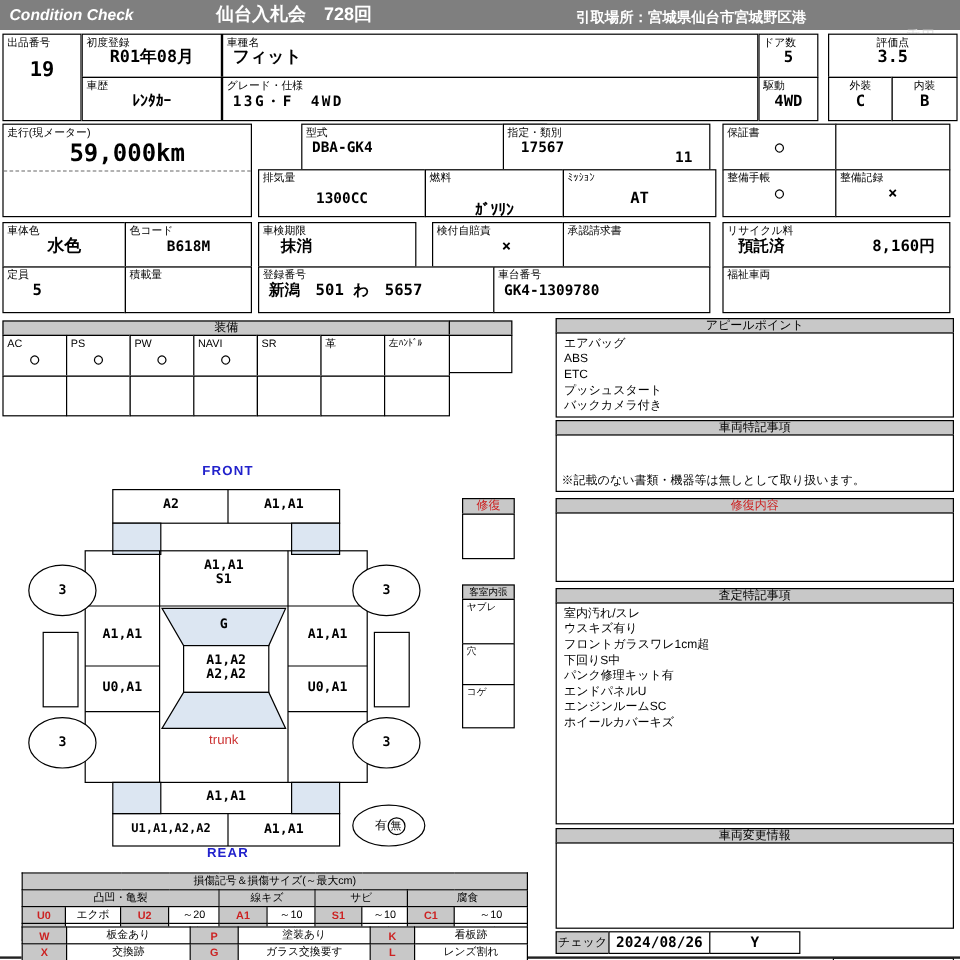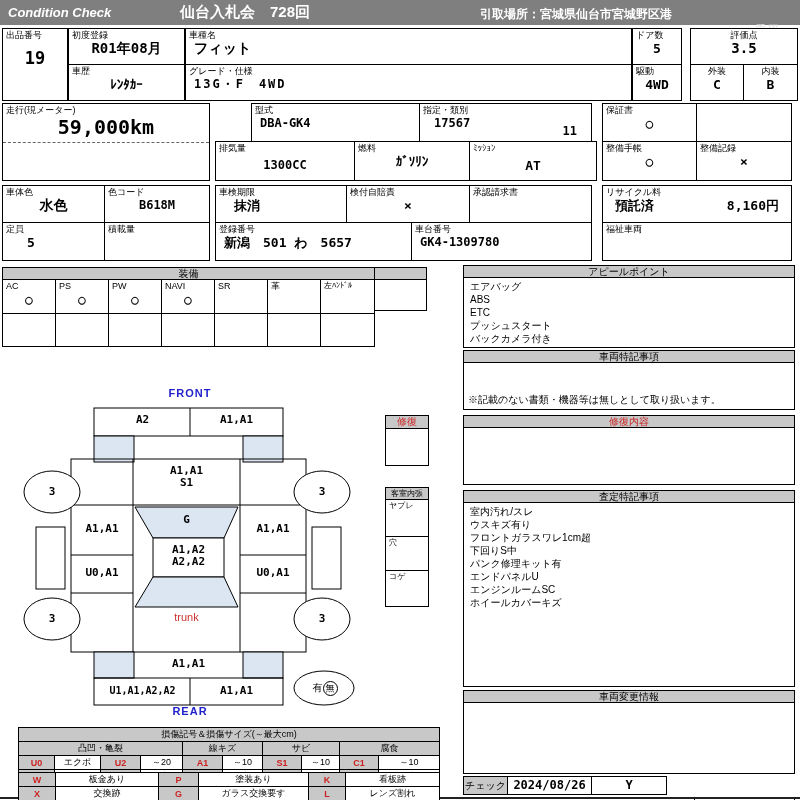--- a/index.html
+++ b/index.html
@@ -103,21 +103,21 @@
       <span class="val" style="font-size:12px;">17567</span>
       <span class="val" style="font-size:12px;margin-top:8px;">11</span>
     </div>
   </div>
   <div class="abs b" style="left:215px;top:141px;width:140px;height:40px;">
     <div class="lbl">排気量</div>
     <div class="val" style="font-size:12px;margin-top:4px;">1300CC</div>
   </div>
   <div class="abs b" style="left:354px;top:141px;width:116px;height:40px;">
     <div class="lbl">燃料</div>
-    <div class="val" style="margin-top:0;">ｶﾞｿﾘﾝ</div>
+    <div class="val" style="margin-top:14px;">ｶﾞｿﾘﾝ</div>
   </div>
   <div class="abs b" style="left:469px;top:141px;width:128px;height:40px;">
     <div class="lbl">ﾐｯｼｮﾝ</div>
     <div class="val" style="margin-top:4px;">AT</div>
   </div>
   <div class="abs b" style="left:602px;top:103px;width:95px;height:39px;">
     <div class="lbl">保証書</div>
     <div class="val">○</div>
   </div>
   <div class="abs b" style="left:696px;top:103px;width:96px;height:39px;"></div>
@@ -143,21 +143,21 @@
     <div class="val" style="text-align:left;padding-left:24px;">5</div>
   </div>
   <div class="abs b" style="left:104px;top:222px;width:106px;height:39px;">
     <div class="lbl">積載量</div>
     <div class="val"></div>
   </div>
   <div class="abs b" style="left:215px;top:185px;width:132px;height:38px;">
     <div class="lbl">車検期限</div>
     <div class="val" style="text-align:left;padding-left:18px;">抹消</div>
   </div>
-  <div class="abs b" style="left:346px;top:185px;width:124px;height:38px;">
+  <div class="abs b" style="left:360px;top:185px;width:124px;height:38px;">
     <div class="lbl">検付自賠責</div>
     <div class="val">×</div>
   </div>
   <div class="abs b" style="left:469px;top:185px;width:123px;height:38px;">
     <div class="lbl">承認請求書</div>
     <div class="val"></div>
   </div>
   <div class="abs b" style="left:215px;top:222px;width:197px;height:39px;">
     <div class="lbl">登録番号</div>
     <div class="val vall" style="font-size:13px;">新潟　501 わ　5657</div>

